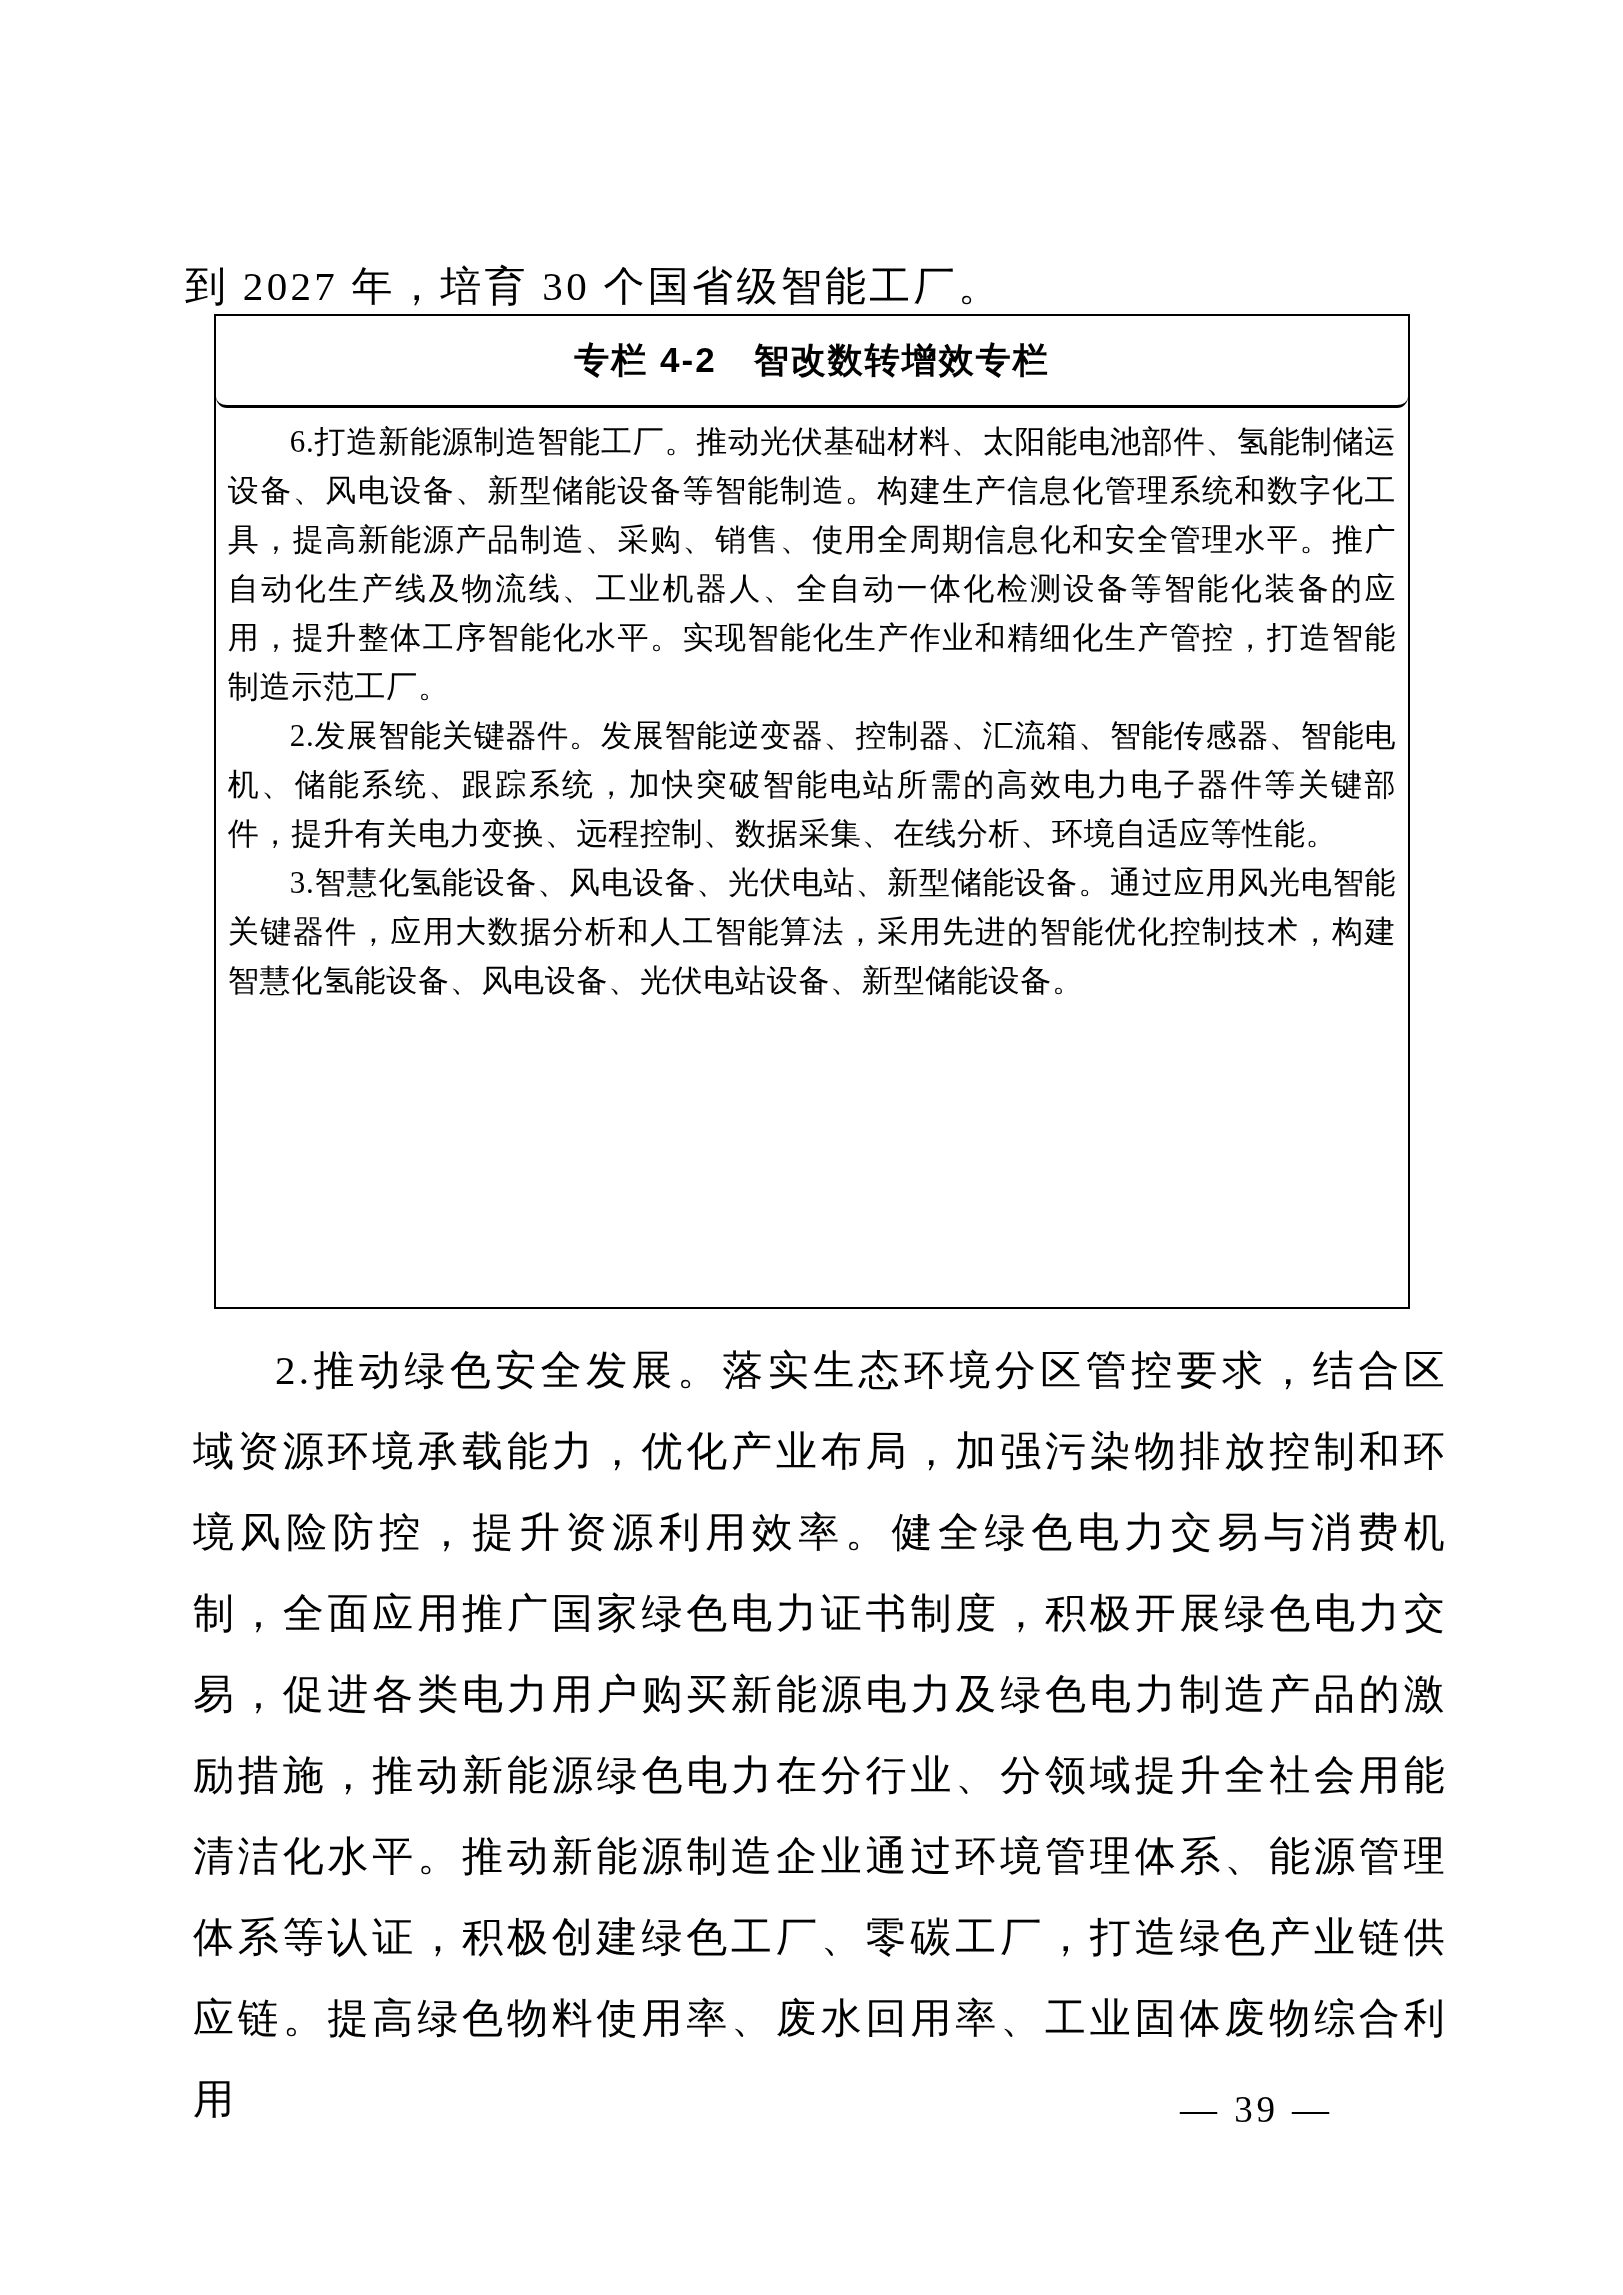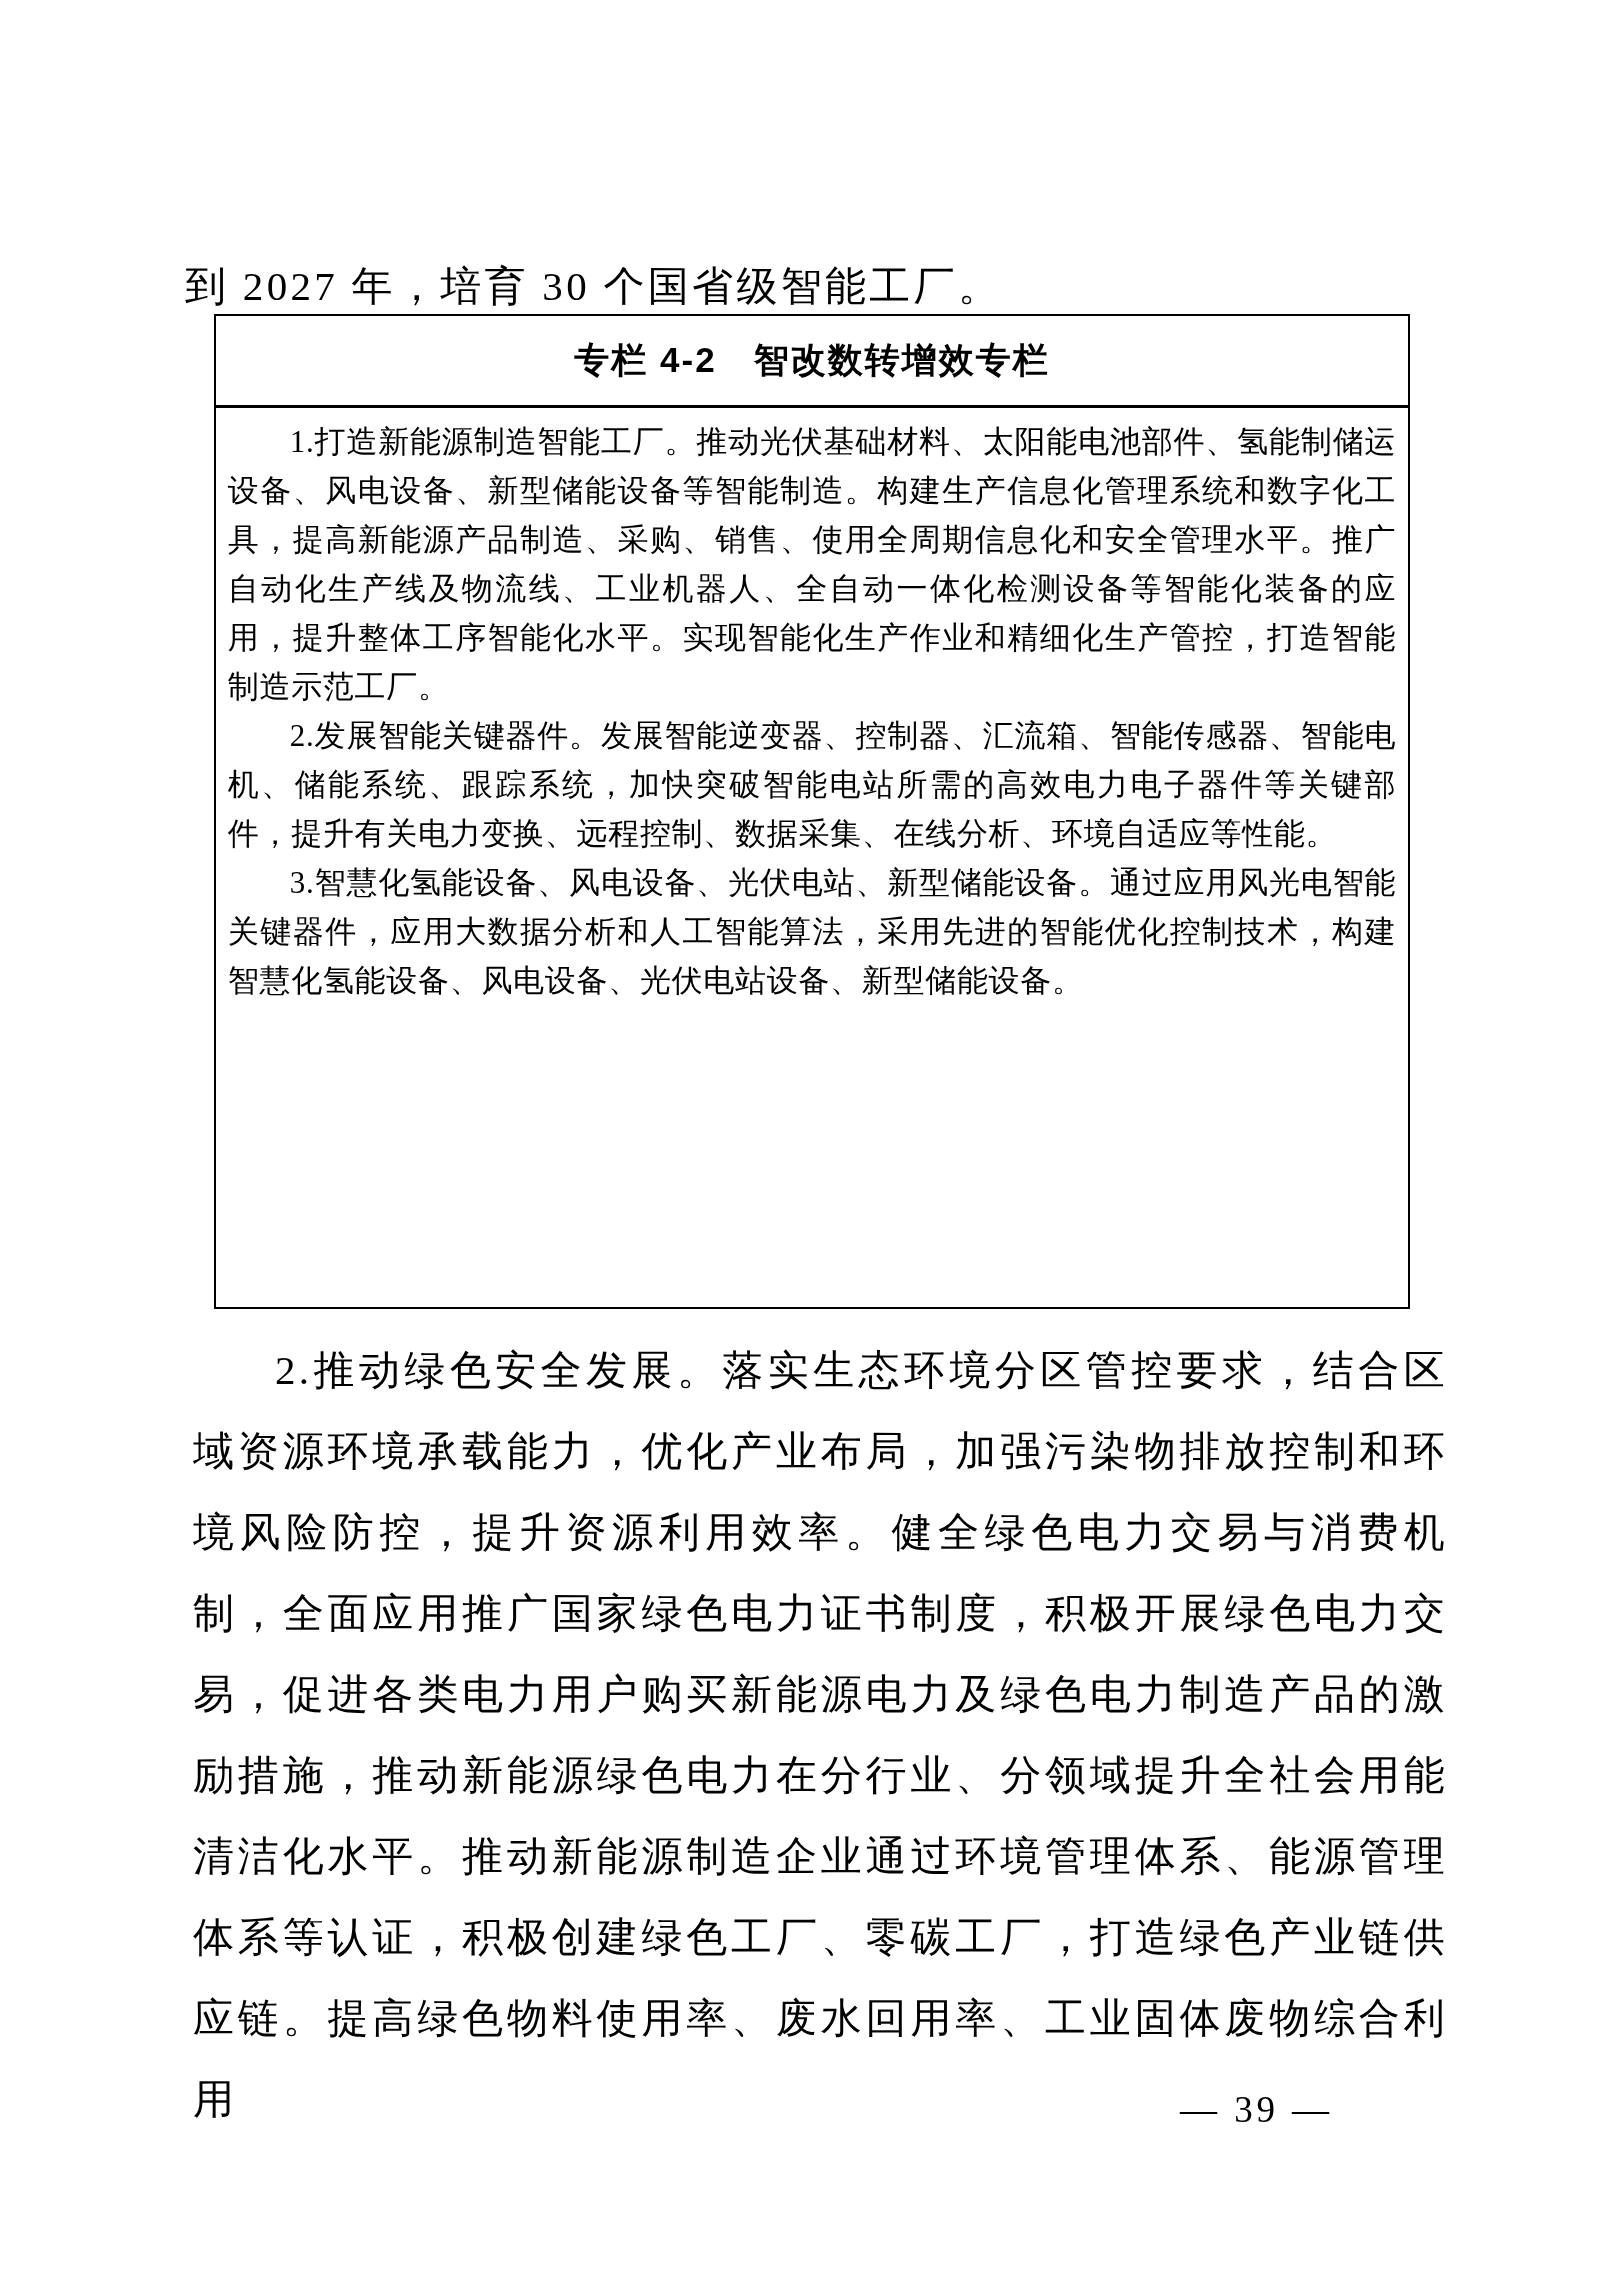--- a/index.html
+++ b/index.html
@@ -43,20 +43,21 @@
     background: #ffffff;
     overflow: hidden;
   }
   .column-box-title-row {
     box-sizing: border-box;
     height: 92px;
     border-bottom: 3.9px solid #000000;
     display: flex;
     align-items: center;
     justify-content: center;
+    border-radius: 11px;
   }
   .column-box-title {
     font-family: "Liberation Sans", "DejaVu Sans", sans-serif;
     font-weight: bold;
     font-size: 35px;
     letter-spacing: 2px;
     white-space: pre;
   }
   .column-box-body {
     box-sizing: border-box;
@@ -96,21 +97,21 @@
 
 <div class="page">
 
   <div class="intro-line">到 2027 年，培育 30 个国省级智能工厂。</div>
 
   <div class="column-box">
     <div class="column-box-title-row">
       <span class="column-box-title">专栏 4-2　智改数转增效专栏</span>
     </div>
     <div class="column-box-body">
-      <p>1.打造新能源制造智能工厂。推动光伏基础材料、太阳能电池部件、氢能制储运设备、风电设备、新型储能设备等智能制造。构建生产信息化管理系统和数字化工具，提高新能源产品制造、采购、销售、使用全周期信息化和安全管理水平。推广自动化生产线及物流线、工业机器人、全自动一体化检测设备等智能化装备的应用，提升整体工序智能化水平。实现智能化生产作业和精细化生产管控，打造智能制造示范工厂。</p>
+      <p>6.打造新能源制造智能工厂。推动光伏基础材料、太阳能电池部件、氢能制储运设备、风电设备、新型储能设备等智能制造。构建生产信息化管理系统和数字化工具，提高新能源产品制造、采购、销售、使用全周期信息化和安全管理水平。推广自动化生产线及物流线、工业机器人、全自动一体化检测设备等智能化装备的应用，提升整体工序智能化水平。实现智能化生产作业和精细化生产管控，打造智能制造示范工厂。</p>
       <p>2.发展智能关键器件。发展智能逆变器、控制器、汇流箱、智能传感器、智能电机、储能系统、跟踪系统，加快突破智能电站所需的高效电力电子器件等关键部件，提升有关电力变换、远程控制、数据采集、在线分析、环境自适应等性能。</p>
       <p>3.智慧化氢能设备、风电设备、光伏电站、新型储能设备。通过应用风光电智能关键器件，应用大数据分析和人工智能算法，采用先进的智能优化控制技术，构建智慧化氢能设备、风电设备、光伏电站设备、新型储能设备。</p>
     </div>
   </div>
 
   <p class="body-paragraph">2.推动绿色安全发展。落实生态环境分区管控要求，结合区域资源环境承载能力，优化产业布局，加强污染物排放控制和环境风险防控，提升资源利用效率。健全绿色电力交易与消费机制，全面应用推广国家绿色电力证书制度，积极开展绿色电力交易，促进各类电力用户购买新能源电力及绿色电力制造产品的激励措施，推动新能源绿色电力在分行业、分领域提升全社会用能清洁化水平。推动新能源制造企业通过环境管理体系、能源管理体系等认证，积极创建绿色工厂、零碳工厂，打造绿色产业链供应链。提高绿色物料使用率、废水回用率、工业固体废物综合利用</p>
 
   <div class="page-number">— 39 —</div>
 
 </div>

